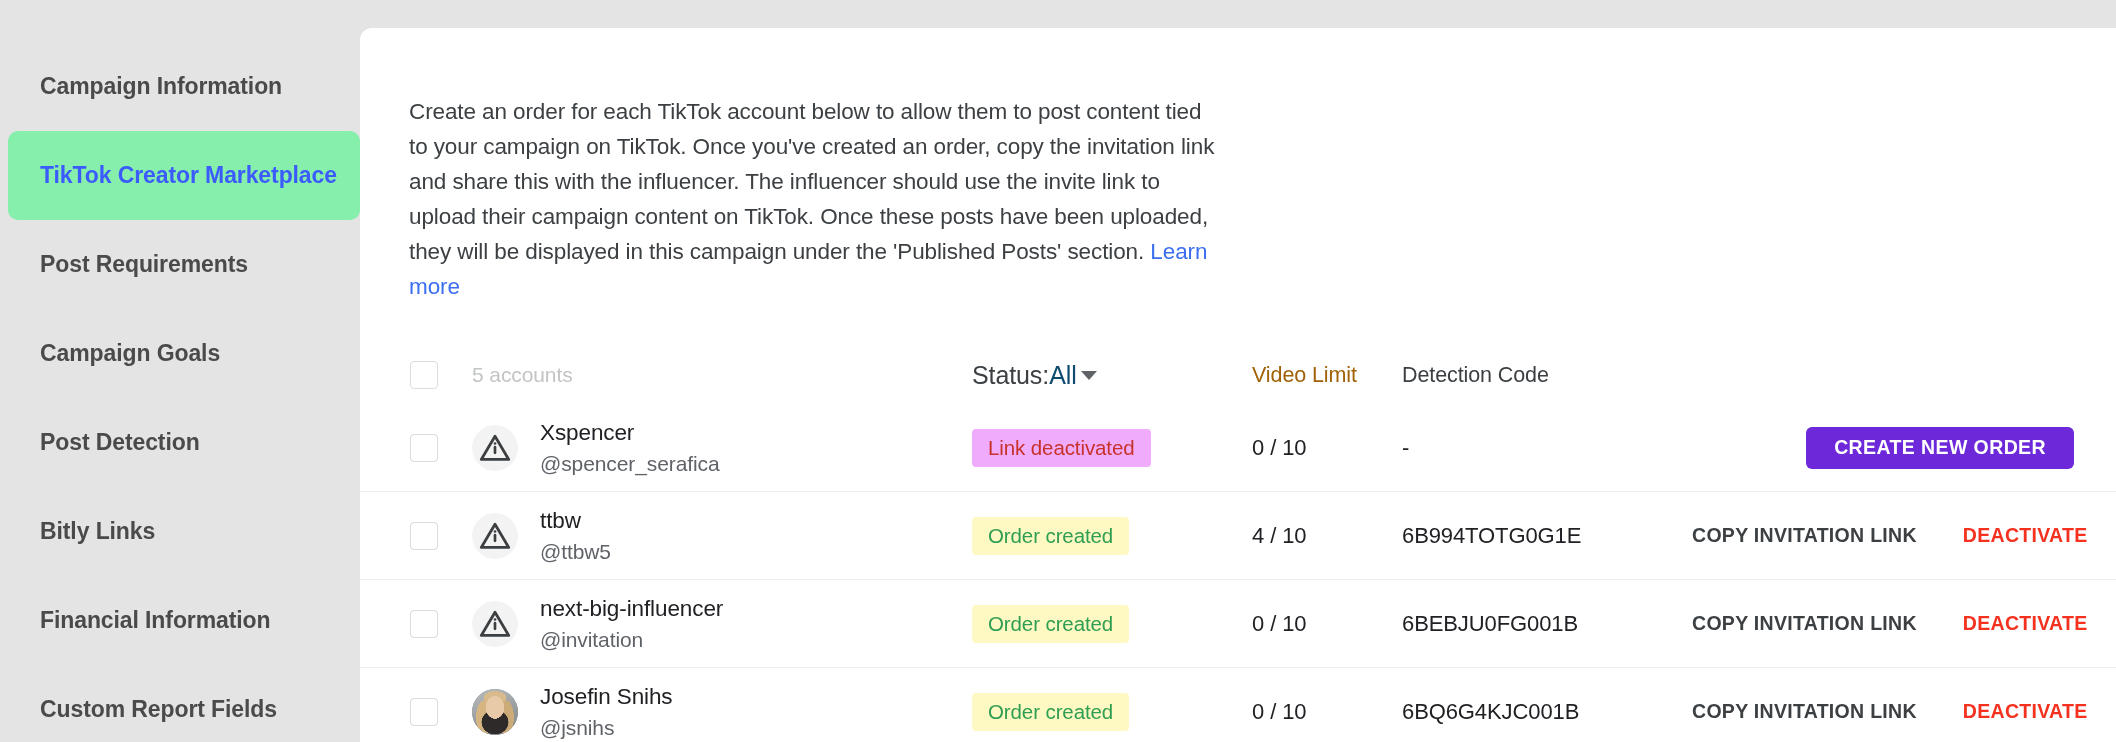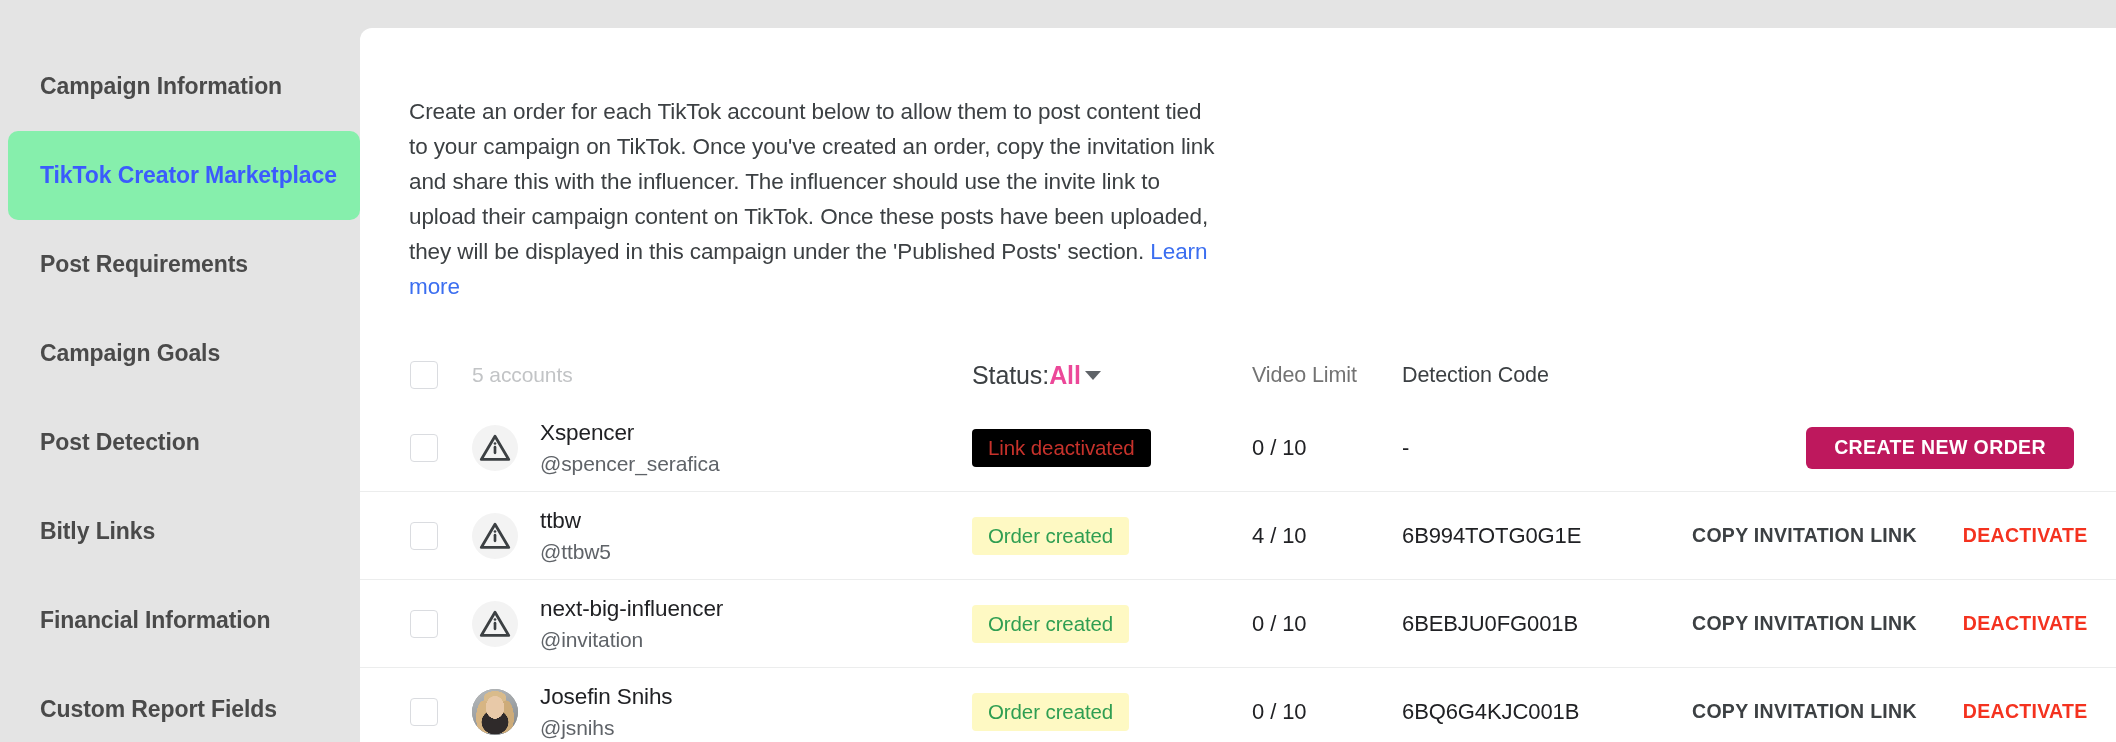--- a/index.html
+++ b/index.html
@@ -192,49 +192,49 @@
   }
   .status-head {
     font-size: 25px;
     color: #3c4043;
     letter-spacing: -0.1px;
     display: flex;
     align-items: center;
     gap: 0;
     cursor: pointer;
   }
-  .status-head .val { color: #ec4899; font-weight: bold; }
+  .status-head .val { color: #0c4a6e; font-weight: normal; }
   .caret {
     width: 0; height: 0;
     border-left: 8px solid transparent;
     border-right: 8px solid transparent;
     border-top: 9px solid #5f6368;
     margin-left: 4px;
   }
   .pill {
     display: inline-flex;
     align-items: center;
     justify-content: center;
     height: 38px;
     padding: 0 16px;
     border-radius: 4px;
     font-size: 20.5px;
     letter-spacing: -0.1px;
     white-space: nowrap;
   }
-  .pill.red { background: #000000; color: #c7322b; }
+  .pill.red { background: #f0abfc; color: #c7322b; }
   .pill.green { background: #fef9c3; color: #2f9e52; }
 
   .c-video {
     flex: 0 0 150px;
     font-size: 22px;
     color: #202124;
     letter-spacing: -0.1px;
   }
-  .c-video.head { color: #737373; font-size: 21.5px; }
+  .c-video.head { color: #a16207; font-size: 21.5px; }
 
   .c-code {
     flex: 0 0 290px;
     font-size: 22px;
     color: #202124;
     letter-spacing: -0.1px;
   }
   .c-code.head { color: #3c4043; font-size: 21.5px; }
 
   .c-actions {
@@ -248,21 +248,21 @@
   .link-btn {
     font-size: 19.5px;
     font-weight: bold;
     letter-spacing: 0.3px;
     color: #3c4043;
     cursor: pointer;
     white-space: nowrap;
   }
   .link-btn.danger { color: #f4321f; }
   .primary-btn {
-    background: #be185d;
+    background: #6d28d9;
     color: #ffffff;
     font-size: 19.5px;
     font-weight: bold;
     letter-spacing: 0.4px;
     border: none;
     border-radius: 6px;
     height: 42px;
     padding: 0 28px;
     cursor: pointer;
     font-family: "Liberation Sans", sans-serif;

